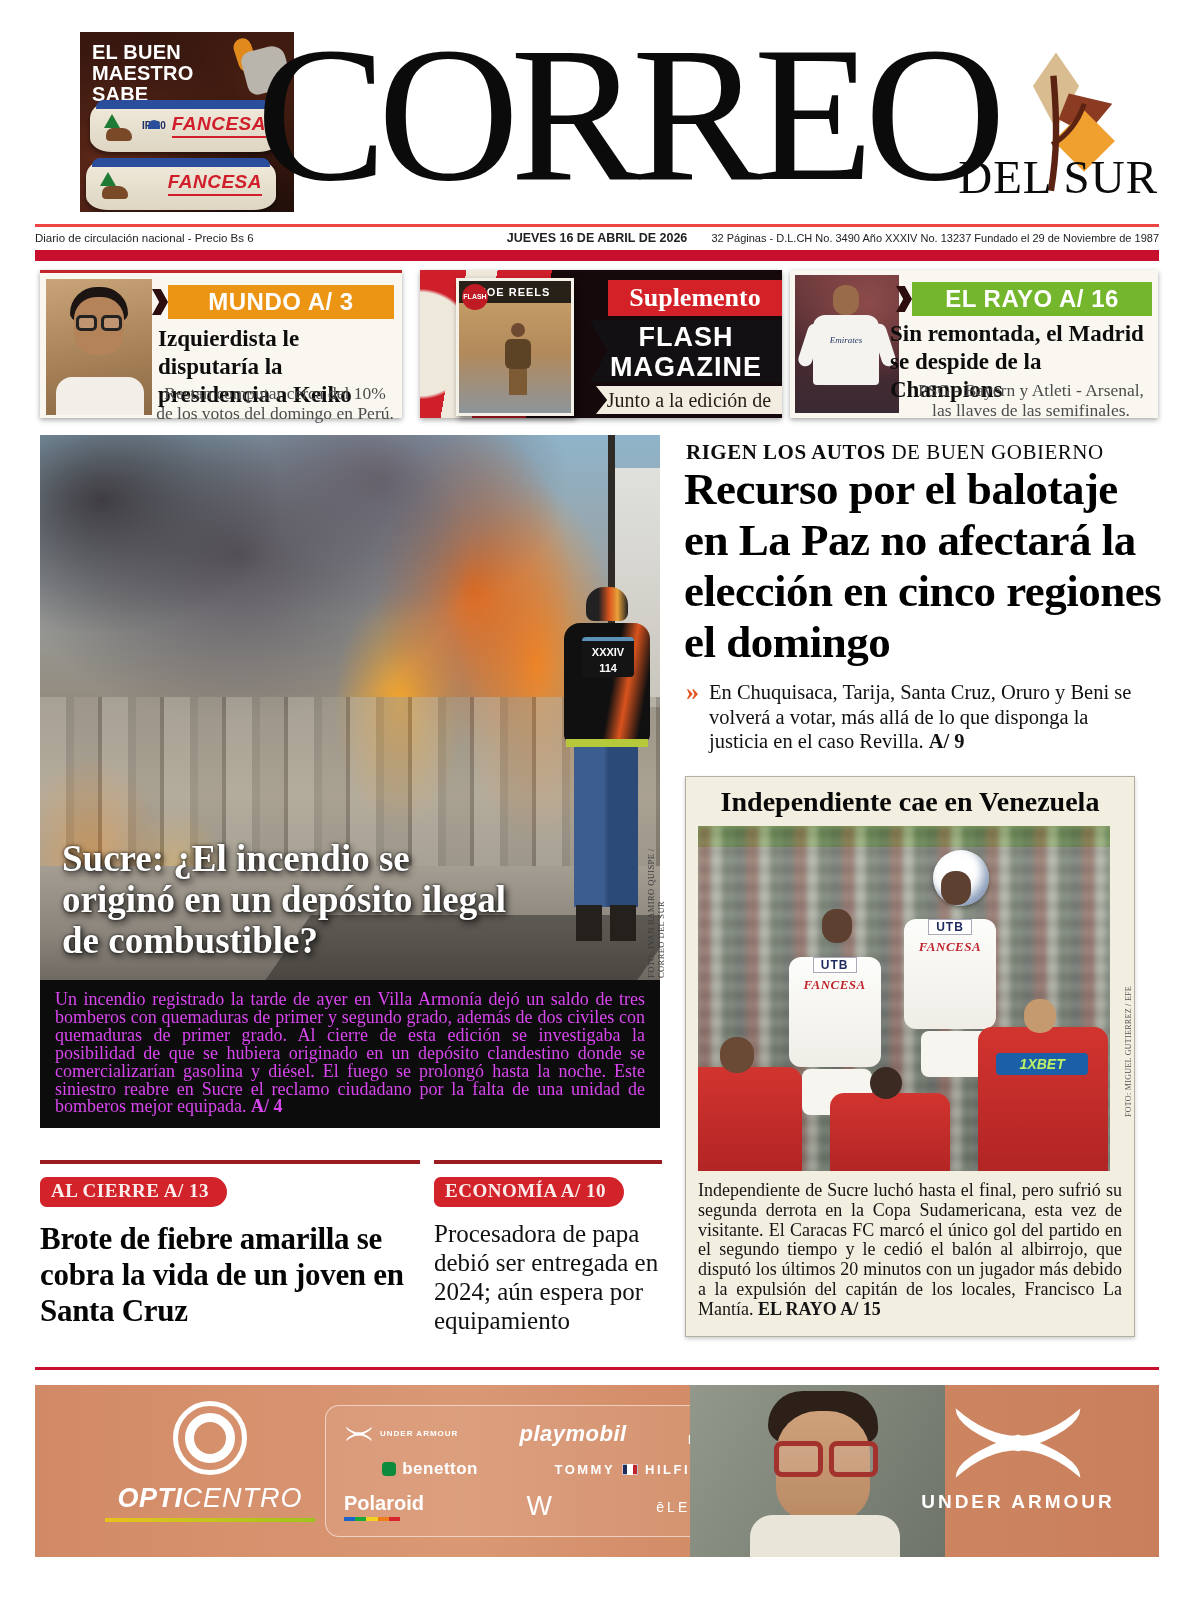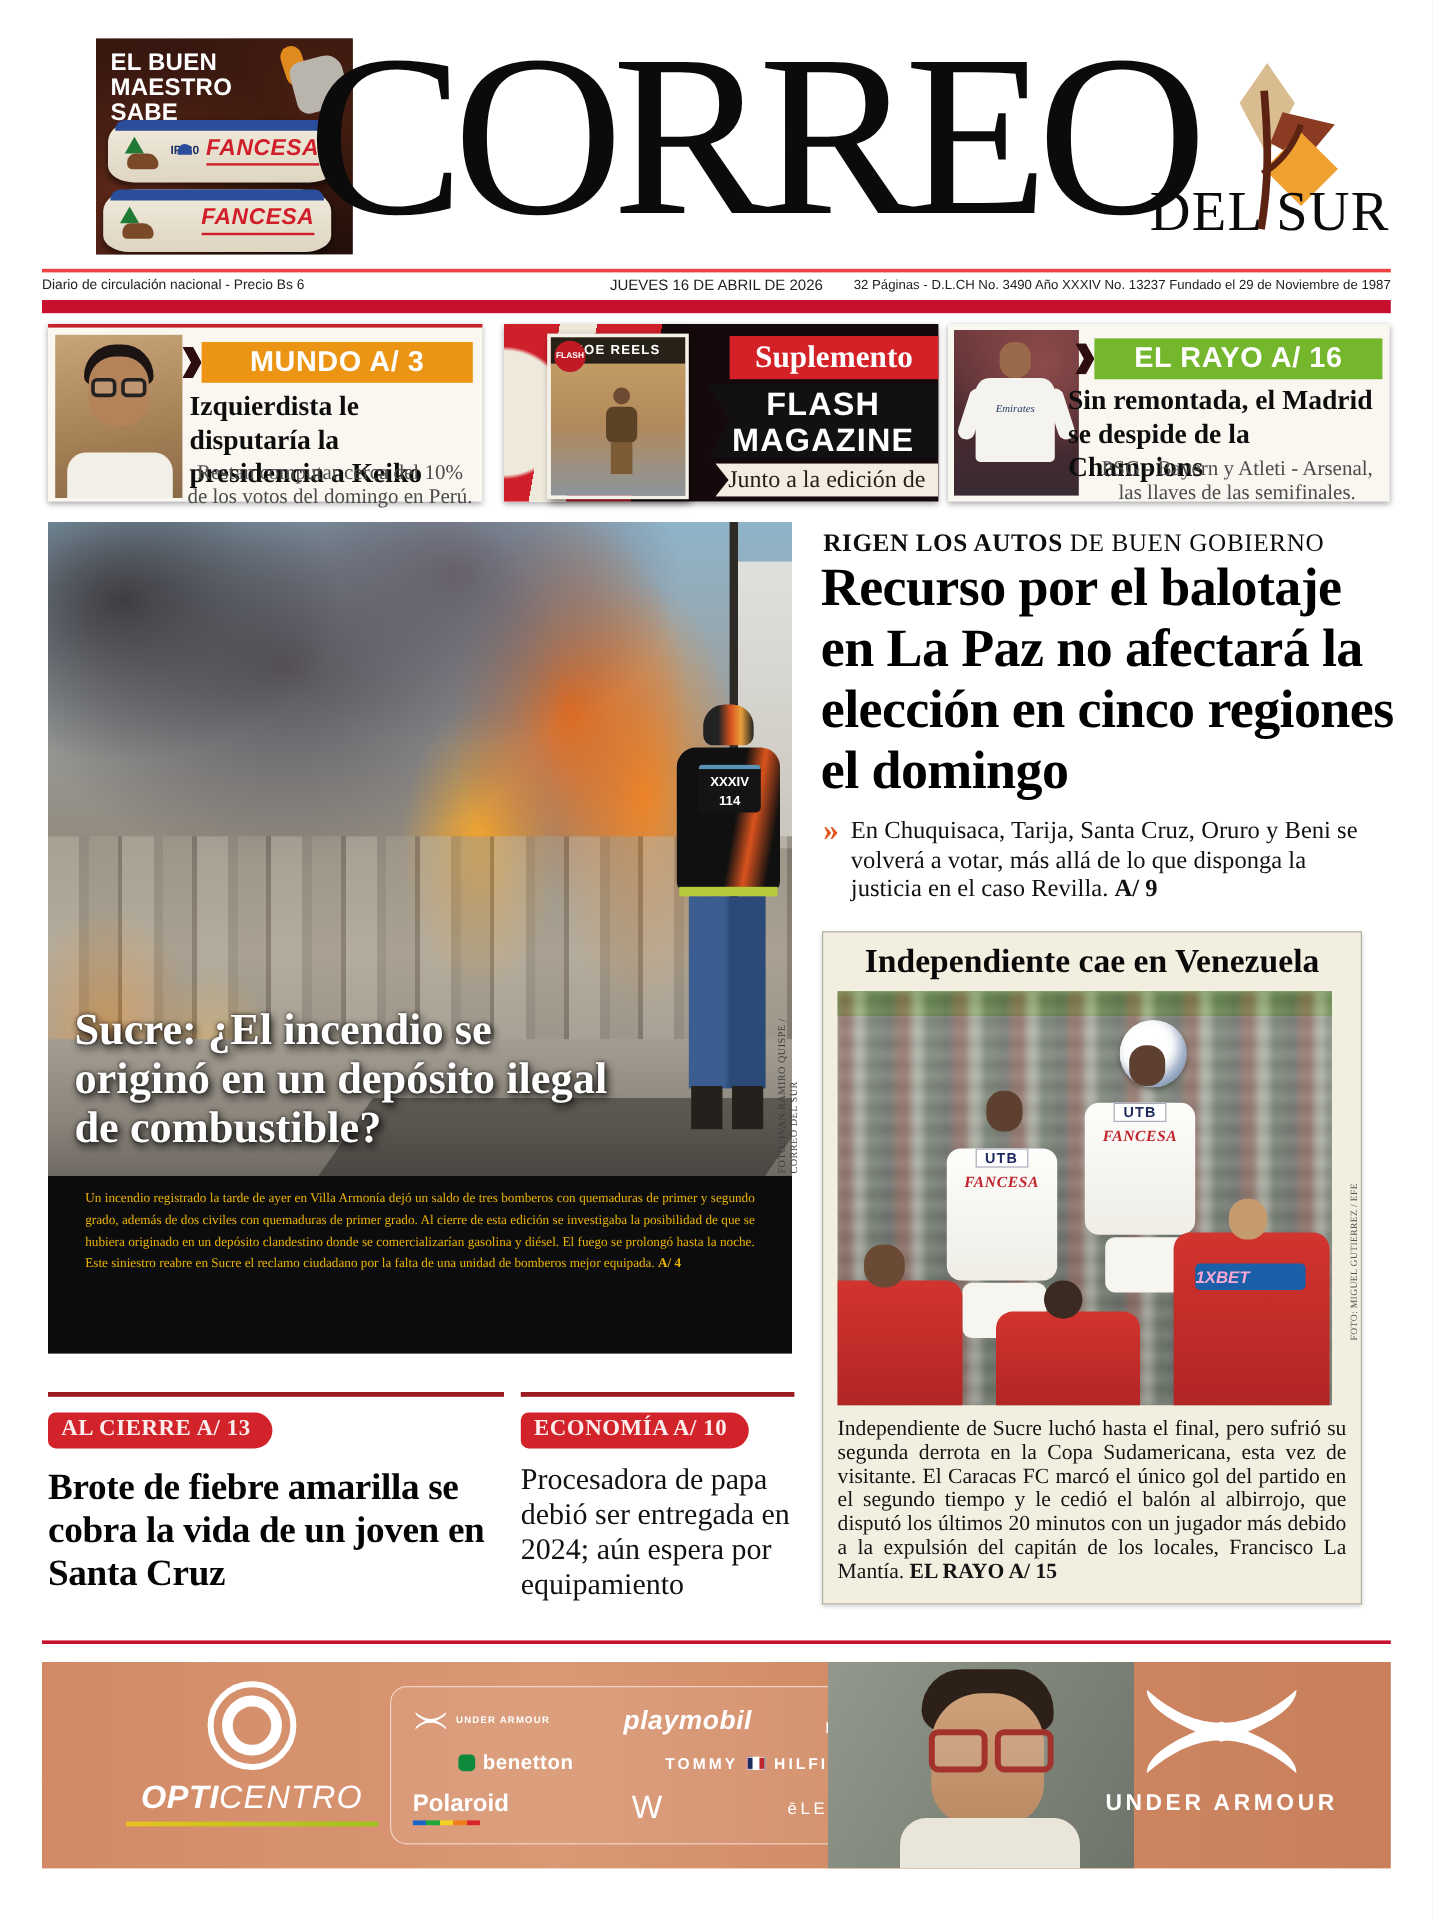--- a/index.html
+++ b/index.html
@@ -28,21 +28,21 @@
   .bag .puma{position:absolute;left:16px;top:28px;width:26px;height:13px;background:#7a4a28;border-radius:7px 9px 4px 4px;}
   .bag .iptype{position:absolute;left:52px;top:20px;color:#1d2f63;font-weight:900;font-size:10px;}
   .bag .brand{position:absolute;right:14px;top:13px;color:#d01f2a;font-style:italic;font-weight:900;font-size:19px;letter-spacing:.5px;border-bottom:2px solid #d01f2a;padding-bottom:1px;}
   .masthead-title{position:absolute;left:256px;top:18px;width:850px;font-size:196px;line-height:1;
     letter-spacing:-9px;font-weight:500;color:#0b0b0b;transform:scaleY(.98);transform-origin:top left;}
   .masthead-emblem{position:absolute;left:992px;top:48px;width:128px;height:150px;}
   .masthead-sub{position:absolute;right:36px;top:150px;font-size:47px;color:#0b0b0b;letter-spacing:1px;}
   .dateline{position:absolute;left:35px;right:35px;top:224px;border-top:3px solid #ef4444;
     display:flex;align-items:center;height:25px;font-size:11.5px;color:#222;}
   .dateline .dl-left{flex:1;text-align:left;}
-  .dateline .dl-center{flex:0 0 auto;font-weight:400;font-size:12.5px;}
+  .dateline .dl-center{flex:0 0 auto;font-weight:700;font-size:12.5px;}
   .dateline .dl-right{flex:1;text-align:right;font-size:11px;}
   .red-bar{position:absolute;left:35px;right:35px;top:250px;height:11px;background:var(--accent-red);}
 
   
   .teaser{position:absolute;top:270px;height:148px;background:#faf7f0;box-shadow:0 2px 5px rgba(0,0,0,.35);}
   .t1{left:40px;width:362px;border-top:3px solid #c2242a;}
   .t1 .portrait{position:absolute;left:6px;top:6px;width:106px;height:136px;background:linear-gradient(170deg,#c8a478,#a57f55 60%,#8a6a47);overflow:hidden;}
   .t1 .hair{position:absolute;left:24px;top:8px;width:58px;height:34px;background:#1c1412;border-radius:28px 28px 8px 8px;}
   .t1 .face{position:absolute;left:28px;top:18px;width:50px;height:58px;background:#b5835a;border-radius:22px;}
   .t1 .glasses{position:absolute;left:30px;top:36px;width:46px;height:16px;display:flex;gap:4px;}
@@ -122,22 +122,22 @@
   .firefighter .patch{position:absolute;left:18px;top:14px;width:52px;height:40px;background:#141414;border-top:4px solid #5a92b8;border-radius:4px;
      color:#fff;font-family:"Liberation Sans","DejaVu Sans",sans-serif;font-weight:700;font-size:11px;text-align:center;line-height:16px;padding-top:3px;}
   .firefighter .belt{position:absolute;left:14px;top:152px;width:82px;height:8px;background:#b6c93a;}
   .firefighter .jeans{position:absolute;left:22px;top:160px;width:64px;height:160px;background:linear-gradient(90deg,#3b5d8f 46%,#2c4a77 54%);}
   .firefighter .jeans:before,.firefighter .jeans:after{content:"";position:absolute;bottom:-34px;width:26px;height:36px;background:#24201c;}
   .firefighter .jeans:before{left:2px;} .firefighter .jeans:after{right:2px;}
   .fire-headline{position:absolute;left:62px;top:838px;width:470px;color:#fff;font-weight:700;
      font-size:37px;line-height:41px;text-shadow:2px 3px 7px rgba(0,0,0,.9),0 0 3px rgba(0,0,0,.8);}
   .fire-credit{position:absolute;left:646px;top:838px;font-size:8.5px;color:#3c3c3c;letter-spacing:.4px;
      writing-mode:vertical-rl;transform:rotate(180deg);height:140px;}
-  .fire-caption{position:absolute;left:40px;top:980px;width:620px;height:148px;background:#0c0c0c;color:#eab308;
-     padding:11px 31px;font-size:11px;line-height:17.9px;text-align:justify;}
+  .fire-caption{position:absolute;left:40px;top:980px;width:620px;height:148px;background:#0c0c0c;color:#d946ef;
+     padding:11px 15px;font-size:18px;line-height:17.9px;text-align:justify;}
   .fire-caption b{font-weight:700;}
 
   
   .sports-box{position:absolute;left:685px;top:776px;width:450px;height:561px;background:#f3efe0;
      border:1px solid #b3b0a2;box-shadow:0 2px 4px rgba(0,0,0,.2);padding:9px 12px;}
   .sports-box h2{font-size:28px;line-height:32px;font-weight:700;text-align:center;color:#090909;}
   .soccer-photo{position:relative;margin-top:8px;width:412px;height:345px;overflow:hidden;background:
      linear-gradient(180deg,#7ea05f 0 6%,transparent 6%),
      linear-gradient(180deg,#a8afa2 0%,#9aa095 40%,#8b9086 70%,#7f857c 100%);}
   .soccer-photo .crowd{position:absolute;inset:0;filter:blur(2.5px);opacity:.8;background:
@@ -155,22 +155,22 @@
   .player .torso .utb{display:block;margin:14px auto 0;width:44px;background:#fff;border:1px solid #aab;color:#1e2a5e;font-size:12px;letter-spacing:1px;}
   .player .torso .fan{display:block;margin-top:4px;font-style:italic;font-size:13px;letter-spacing:.5px;}
   .player .shorts{margin:2px auto 0;width:70px;height:46px;background:#f6f5f0;border-radius:8px;}
   .pred{position:absolute;bottom:-6px;background:linear-gradient(180deg,#d2342f,#b02424);border-radius:14px 14px 0 0;}
   .pr1{left:-4%;width:120px;height:110px;}
   .pr1 .rhead{position:absolute;left:38px;top:-30px;width:34px;height:36px;background:#6b4a35;border-radius:16px;}
   .pr2{left:32%;width:120px;height:84px;}
   .pr2 .rhead{position:absolute;left:40px;top:-26px;width:32px;height:32px;background:#3a2a22;border-radius:50%;}
   .pr3{left:68%;width:130px;height:150px;}
   .pr3 .rhead{position:absolute;left:46px;top:-28px;width:32px;height:34px;background:#c59a6e;border-radius:15px;}
-  .pr3 .bet{position:absolute;left:18px;top:26px;width:92px;height:22px;background:#1b5fa8;border-radius:4px;color:#f9a8d4;
-     font-family:"Liberation Sans","DejaVu Sans",sans-serif;font-weight:700;font-size:14px;line-height:22px;font-style:italic;}
+  .pr3 .bet{position:absolute;left:18px;top:26px;width:92px;height:22px;background:#1b5fa8;border-radius:4px;color:#bef264;
+     font-family:"Liberation Sans","DejaVu Sans",sans-serif;font-weight:700;font-size:14px;text-align:center;line-height:22px;font-style:italic;}
   .soccer-credit{position:absolute;right:1px;top:190px;font-size:8px;color:#555;letter-spacing:.3px;
      writing-mode:vertical-rl;transform:rotate(180deg);height:150px;}
   .sports-body{margin-top:10px;font-size:18px;line-height:19.8px;text-align:justify;color:#141414;}
   .sports-body b{font-weight:700;}
 
   
   .brief{position:absolute;top:1160px;}
   .b1{left:40px;width:380px;}
   .b2{left:434px;width:228px;}
   .brief .rule{height:4px;background:var(--rule-maroon);}

